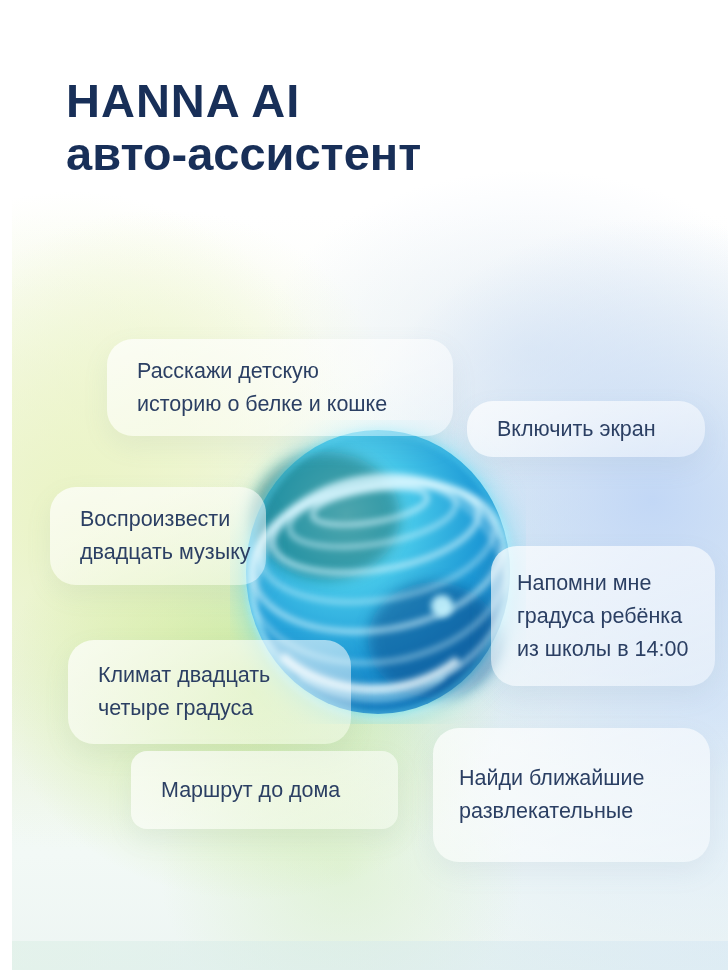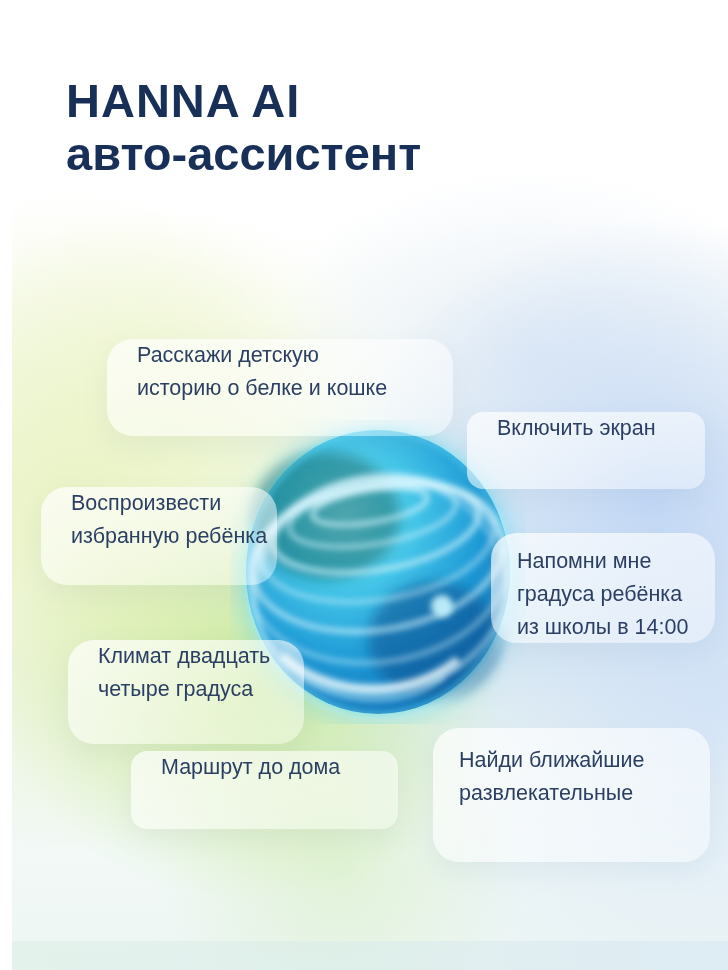--- a/index.html
+++ b/index.html
@@ -28,32 +28,32 @@
   }
   .title{
     position:absolute;left:54px;top:74px;
     color:#182f58;font-weight:700;
   }
   .title span{display:block;white-space:nowrap;}
   .title .brand{font-size:47px;line-height:54px;letter-spacing:1px;}
   .title .sub{font-size:47px;line-height:51px;}
   .chip{
     position:absolute;box-sizing:border-box;
-    display:flex;flex-direction:column;
+    display:flex;flex-direction:column;justify-content:center;
     padding:0 30px;border-radius:26px;
     background:linear-gradient(160deg, rgba(255,255,255,0.72), rgba(255,255,255,0.38));
     box-shadow:0 10px 26px rgba(120,150,170,0.10);
     color:#2b3f63;font-size:21.5px;line-height:33px;font-weight:500;
   }
   .chip span{display:block;white-space:nowrap;}
   .chip-story  {left:95px;  top:339px; width:346px; height:97px;}
-  .chip-screen {left:455px; top:412px; width:238px; height:77px;border-radius:16px;}
-  .chip-music  {left:29px;  top:487px; width:236px; height:98px;}
-  .chip-remind {left:479px; top:533px; width:224px; height:110px; padding:12px 26px;}
-  .chip-climate{left:56px;  top:640px; width:236px; height:104px;}
+  .chip-screen {left:455px; top:401px; width:238px; height:56px;}
+  .chip-music  {left:38px;  top:487px; width:216px; height:98px;}
+  .chip-remind {left:479px; top:546px; width:224px; height:140px; padding:12px 26px;}
+  .chip-climate{left:56px;  top:640px; width:283px; height:104px;}
   .chip-route  {left:119px; top:751px; width:267px; height:78px;border-radius:16px;}
   .chip-places {left:421px; top:728px; width:277px; height:134px; padding:16px 26px;}
   .orb{
     position:absolute;left:218px;top:420px;width:296px;height:304px;
   }
 </style>
 </head>
 <body>
 
 <div class="canvas">
@@ -105,21 +105,21 @@
     <span>Расскажи детскую</span>
     <span>историю о белке и кошке</span>
   </div>
 
   <div class="chip chip-screen">
     <span>Включить экран</span>
   </div>
 
   <div class="chip chip-music">
     <span>Воспроизвести</span>
-    <span>избранную ребёнка</span>
+    <span>двадцать музыку</span>
   </div>
 
   <div class="chip chip-remind">
     <span>Напомни мне</span>
     <span>градуса ребёнка</span>
     <span>из школы в 14:00</span>
   </div>
 
   <div class="chip chip-climate">
     <span>Климат двадцать</span>

